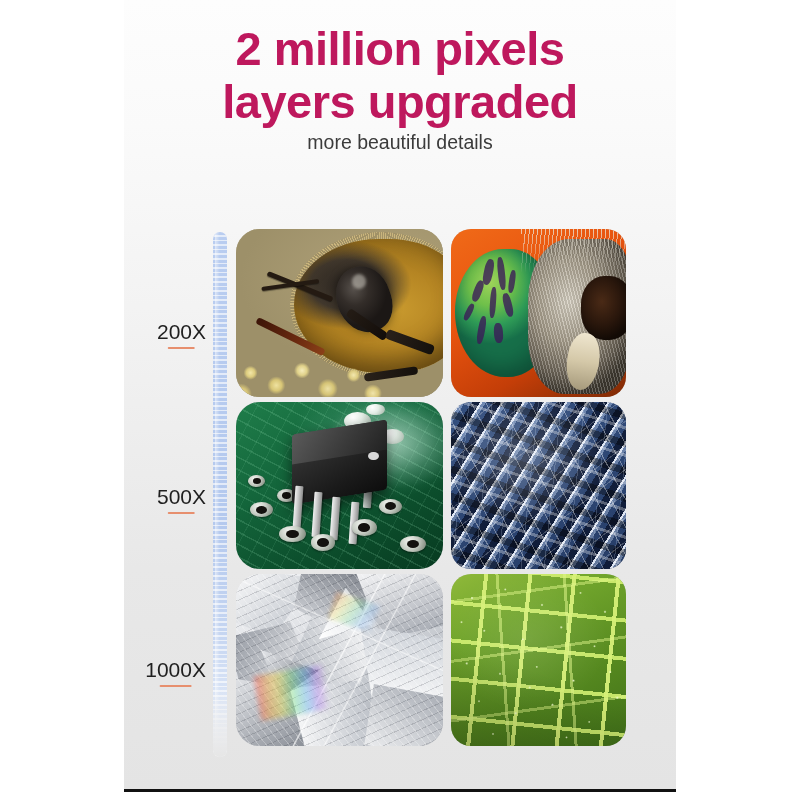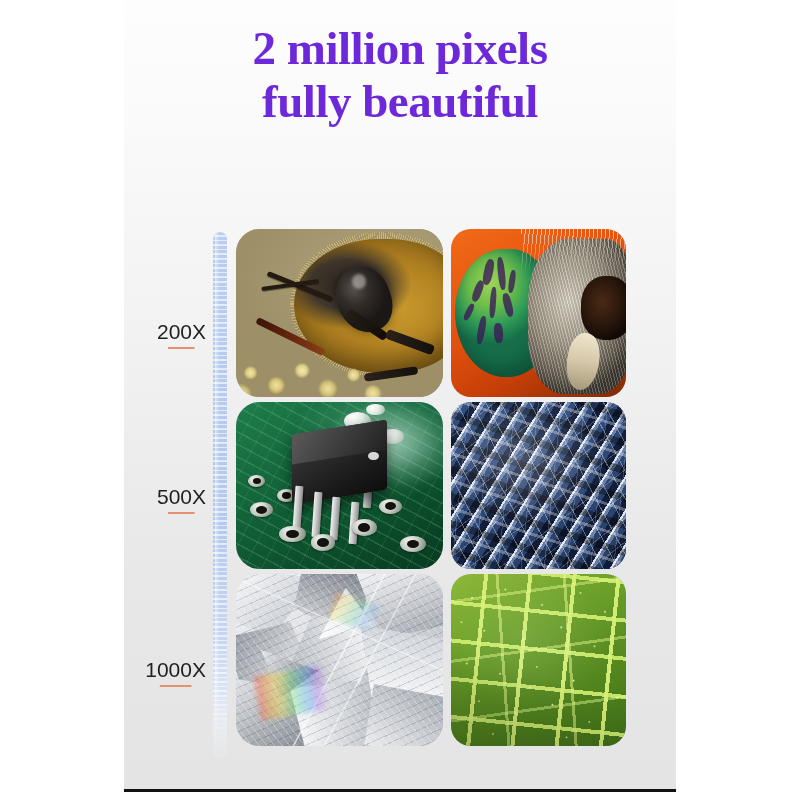--- a/index.html
+++ b/index.html
@@ -46,23 +46,22 @@
     top: 22px;
     width: 800px;
     text-align: center;
     z-index: 5;
   }
 
   .headline {
     font-size: 47px;
     line-height: 53px;
     font-weight: 700;
-    color: #6d28d9;
+    color: #be185d;
     letter-spacing: -0.5px;
-    font-family: Liberation Serif, serif;
   }
 
   .subhead {
     margin-top: 18px;
     font-size: 19.5px;
     line-height: 28px;
     font-weight: 400;
     color: #3b3b3b;
   }
 
@@ -565,21 +564,22 @@
 </head>
 <body>
 
 <div id="page">
 
   <div class="content-panel"></div>
   <div class="bottom-rule"></div>
 
   <div class="header">
     <div class="headline">2 million pixels</div>
-    <div class="headline">fully beautiful</div>
+    <div class="headline">layers upgraded</div>
+    <div class="subhead" style="margin-top:0;">more beautiful details</div>
   </div>
 
   <div class="ruler">
     <div class="ruler-ticks"></div>
     <div class="ruler-sheen"></div>
     <div class="ruler-fade-bottom"></div>
   </div>
 
   <div class="mag-group mag-200">
     <div class="mag-label">

